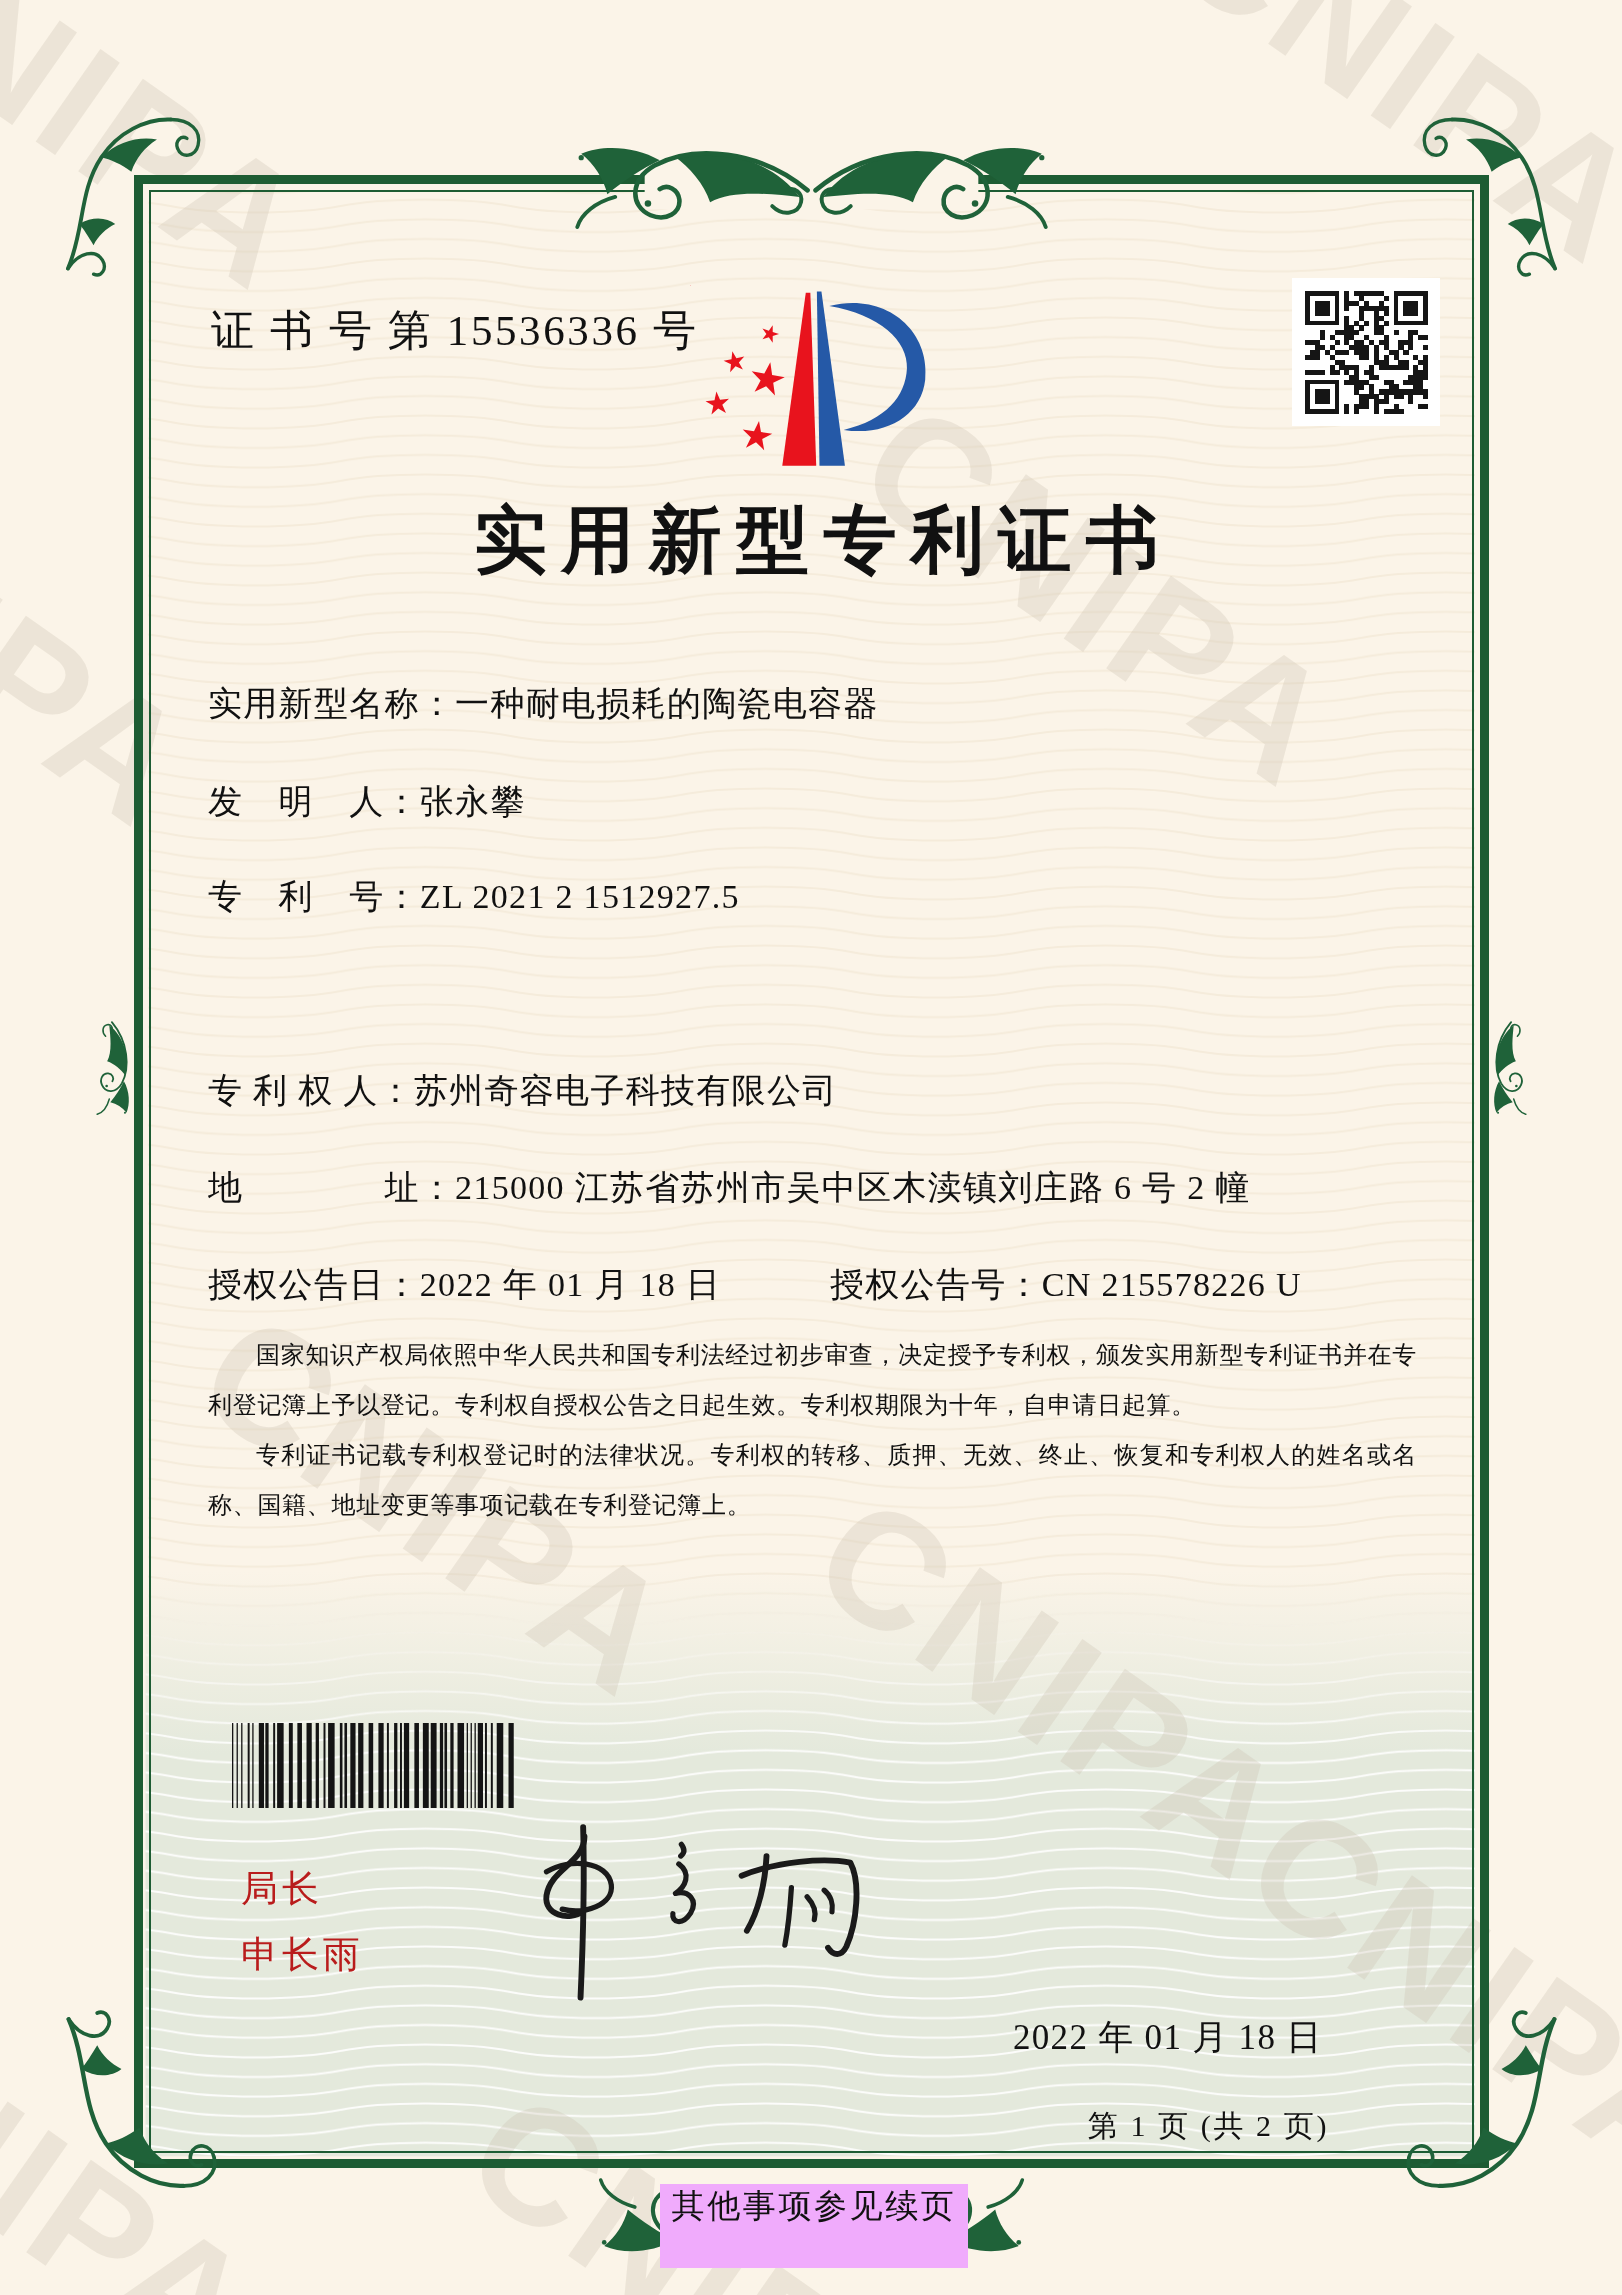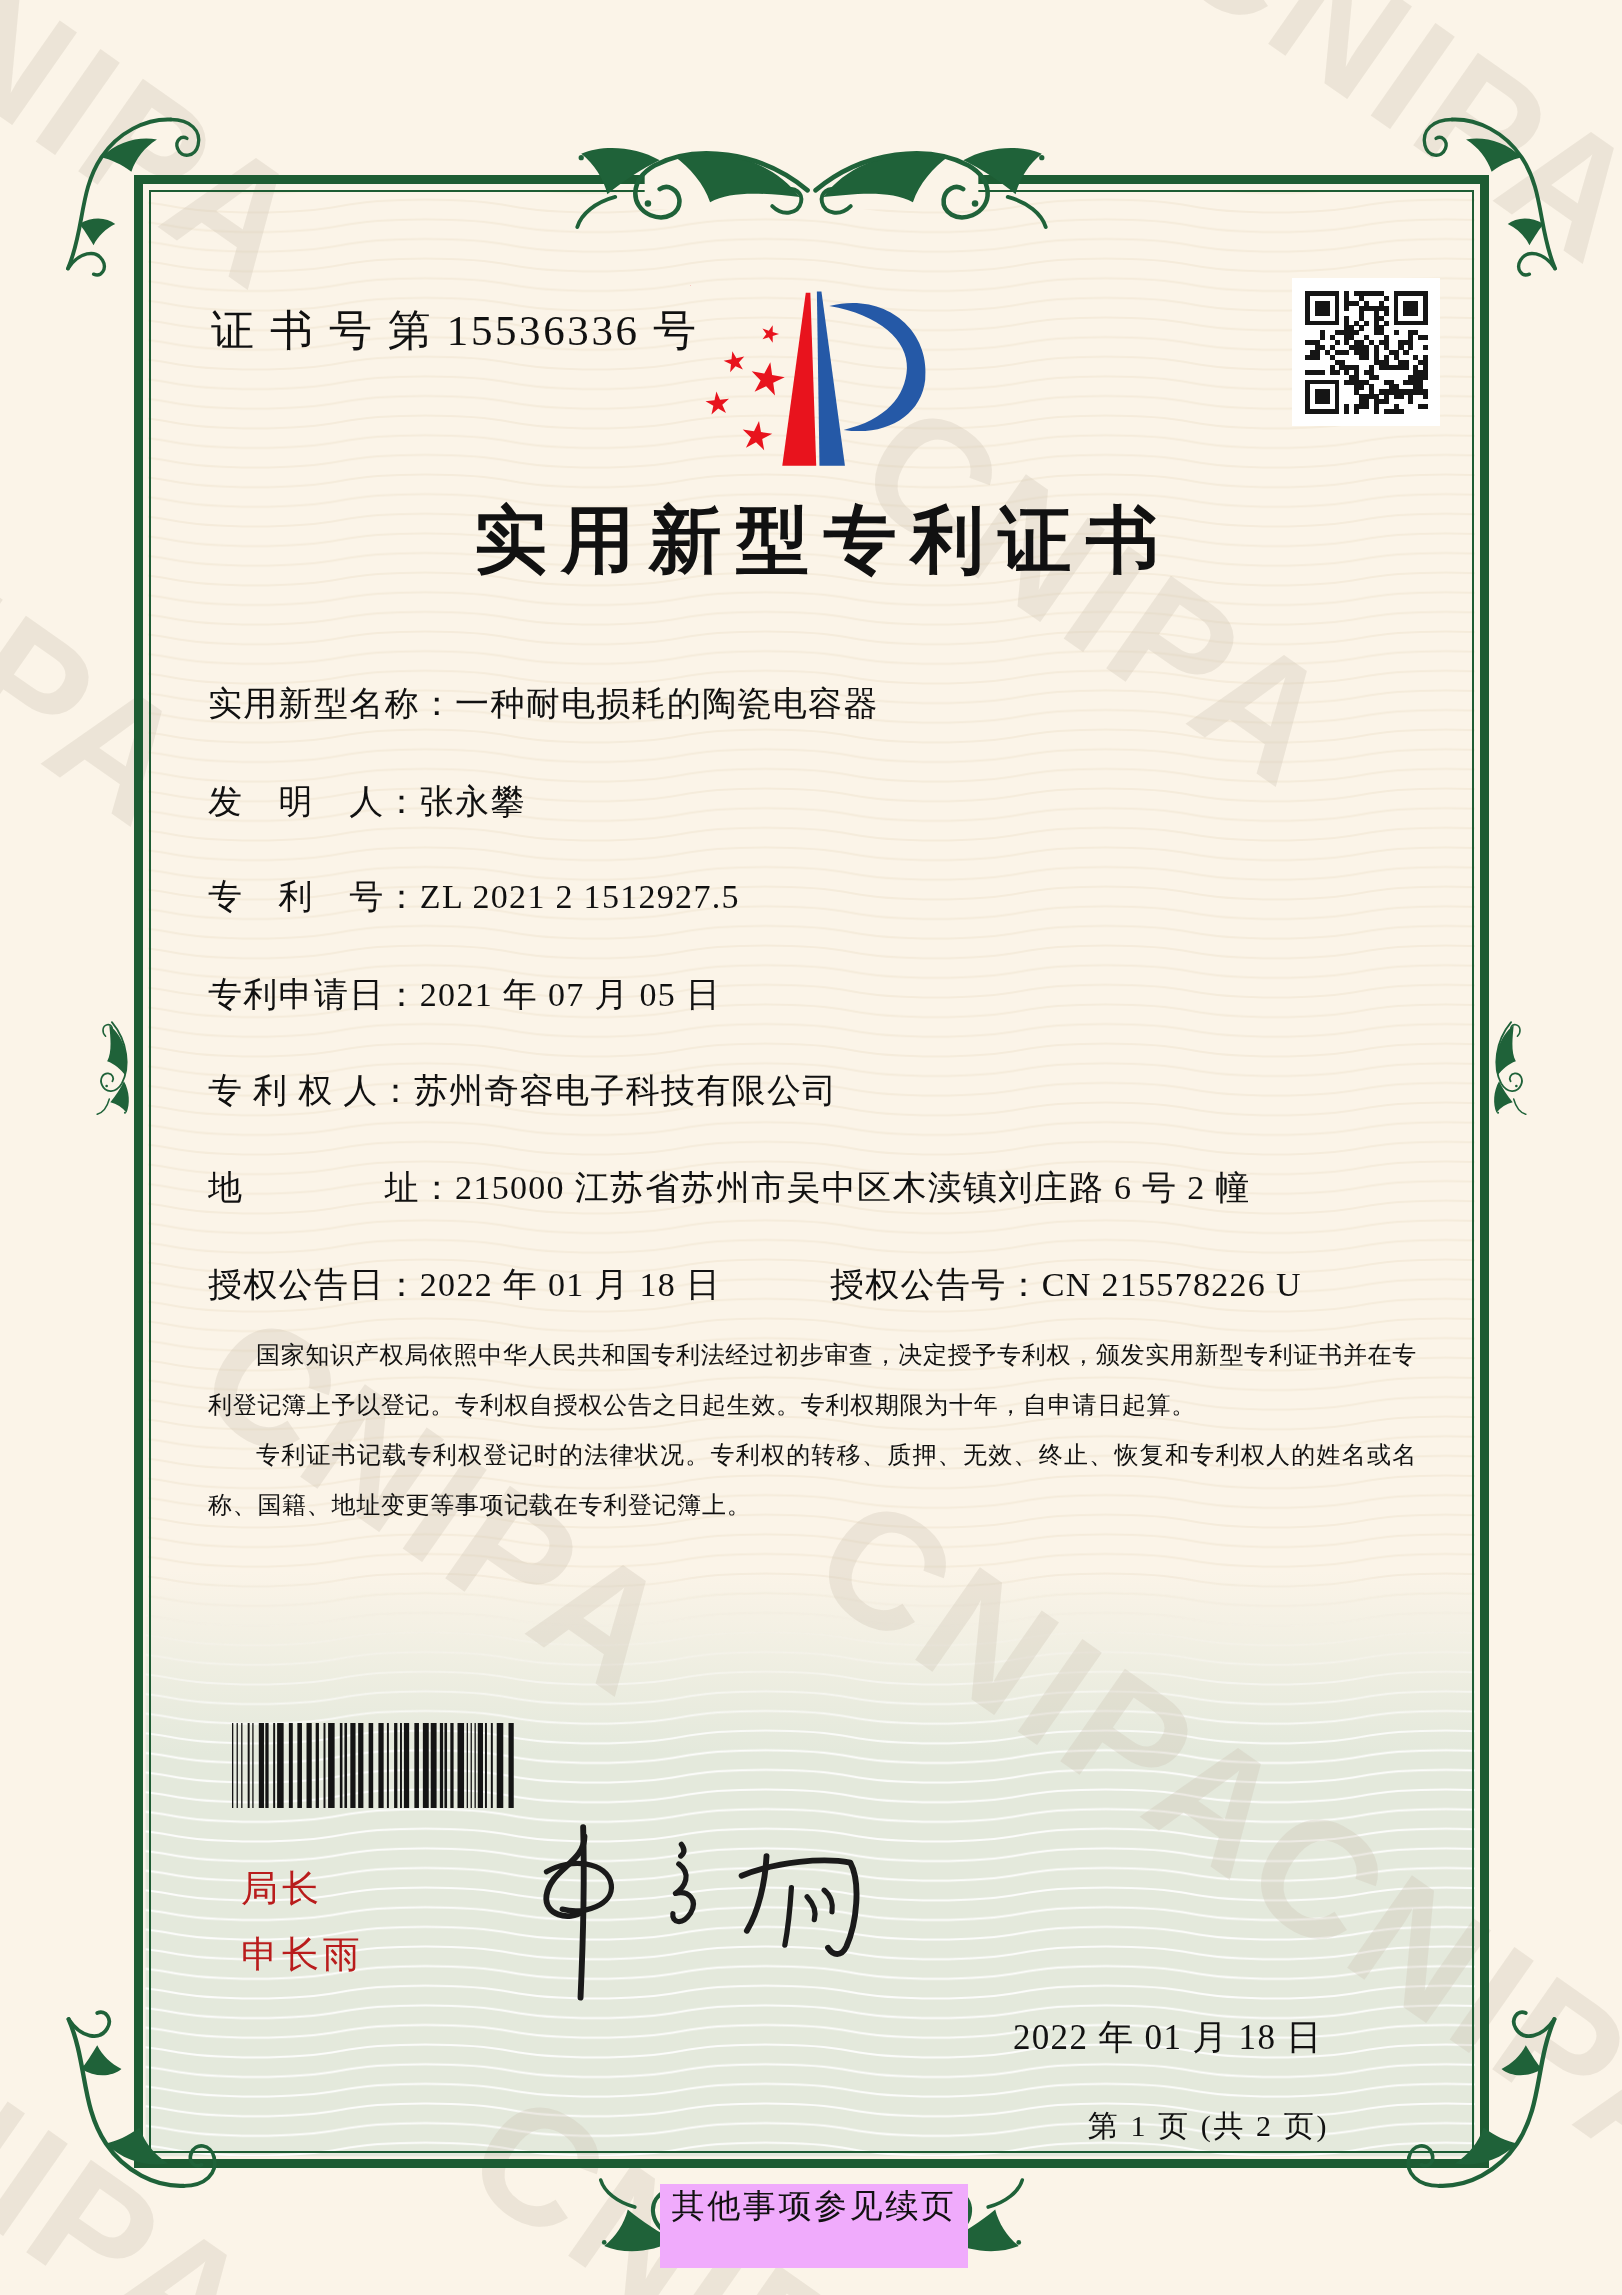--- a/index.html
+++ b/index.html
@@ -409,23 +409,20 @@
 
   <div class="field-row" style="top:681px">
     <span class="flabel">实用新型名称：</span><span class="fvalue">一种耐电损耗的陶瓷电容器</span>
   </div>
   <div class="field-row" style="top:779px">
     <span class="flabel">发　明　人：</span><span class="fvalue">张永攀</span>
   </div>
   <div class="field-row" style="top:874px">
     <span class="flabel">专　利　号：</span><span class="fvalue">ZL 2021 2 1512927.5</span>
   </div>
-  <div class="field-row" style="top:972px">
-    <span class="flabel">专利申请日：</span><span class="fvalue">2021 年 07 月 05 日</span>
-  </div>
   <div class="field-row" style="top:1068px">
     <span class="flabel">专 利 权 人：</span><span class="fvalue">苏州奇容电子科技有限公司</span>
   </div>
   <div class="field-row" style="top:1165px">
     <span class="flabel">地　　　　址：</span><span class="fvalue">215000  江苏省苏州市吴中区木渎镇刘庄路 6 号 2 幢</span>
   </div>
 
   <div class="grant-pair" style="left:208px;top:1262px">
     <span class="flabel">授权公告日：</span><span class="fvalue">2022 年 01 月 18 日</span>
   </div>

